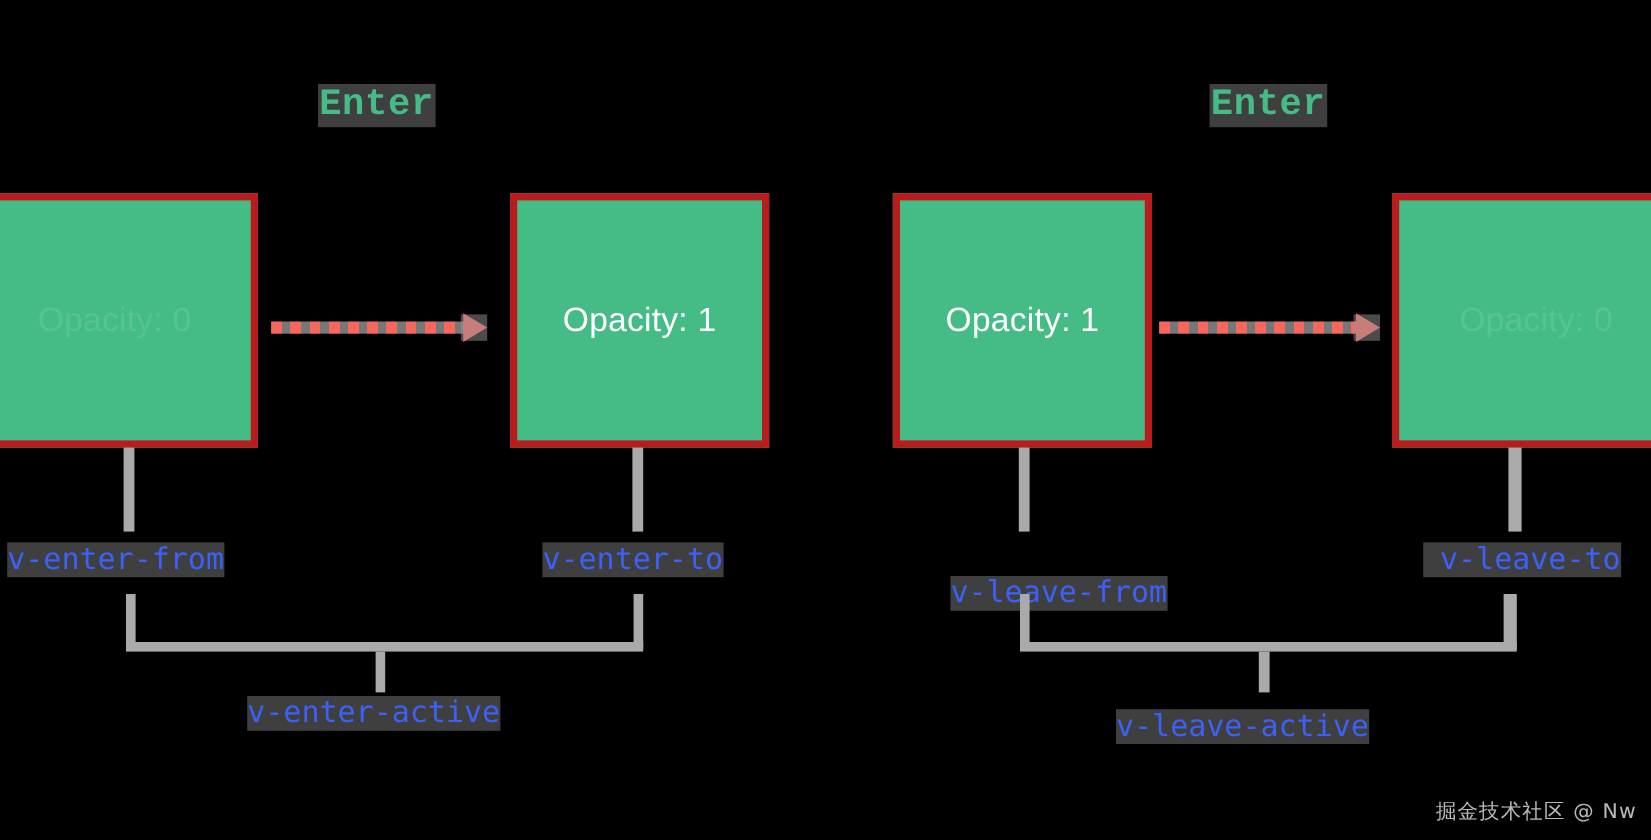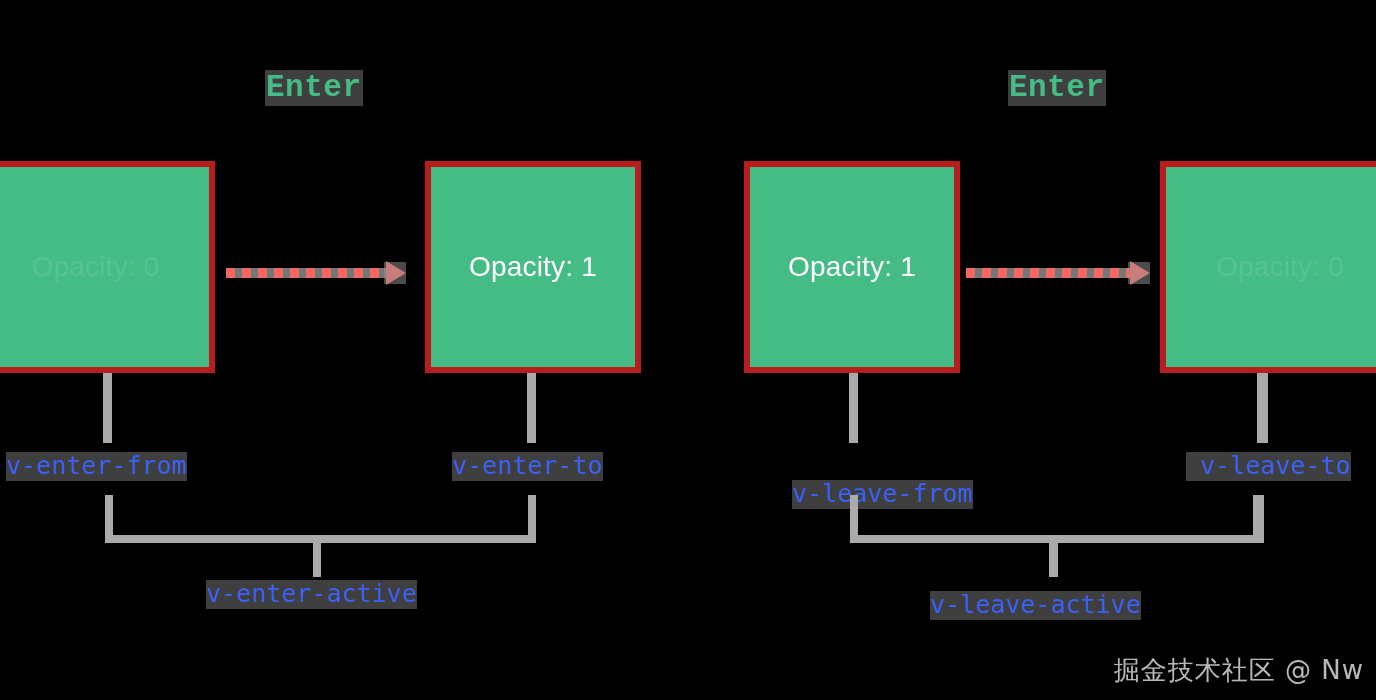--- a/index.html
+++ b/index.html
@@ -111,21 +111,21 @@
     padding: 1px 0 2px 0;
   }
 
   
   .watermark {
     position: absolute;
     right: 12px;
     bottom: 12px;
     color: rgba(255,255,255,0.72);
     font-family: "DejaVu Sans", sans-serif;
-    font-size: 26px;
+    font-size: 17px;
     white-space: nowrap;
     letter-spacing: 1px;
   }
 </style>
 </head>
 <body>
 
 <div id="stage">
 
   <div class="phase-title" style="left:265px; top:70px;">Enter</div>

